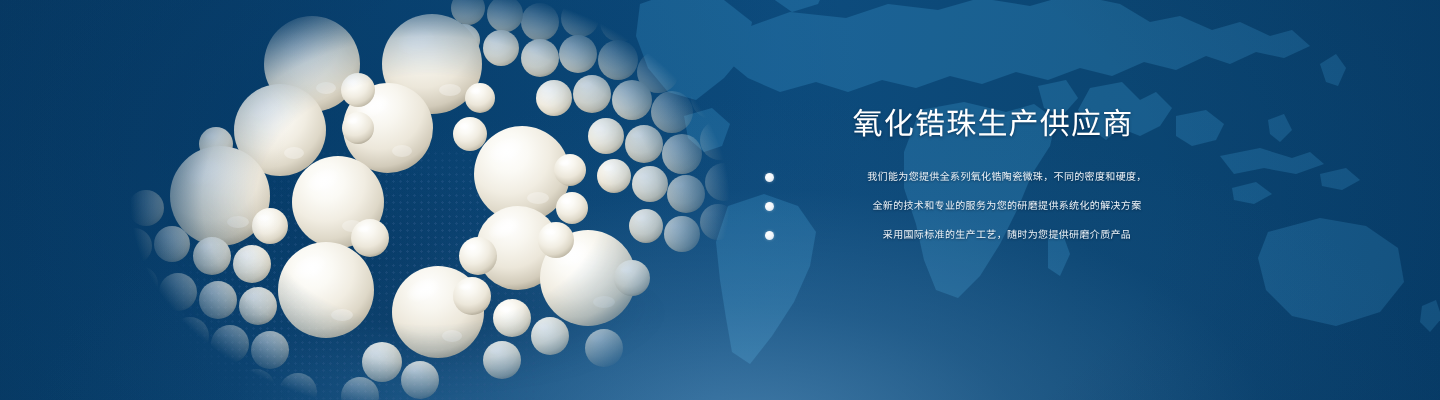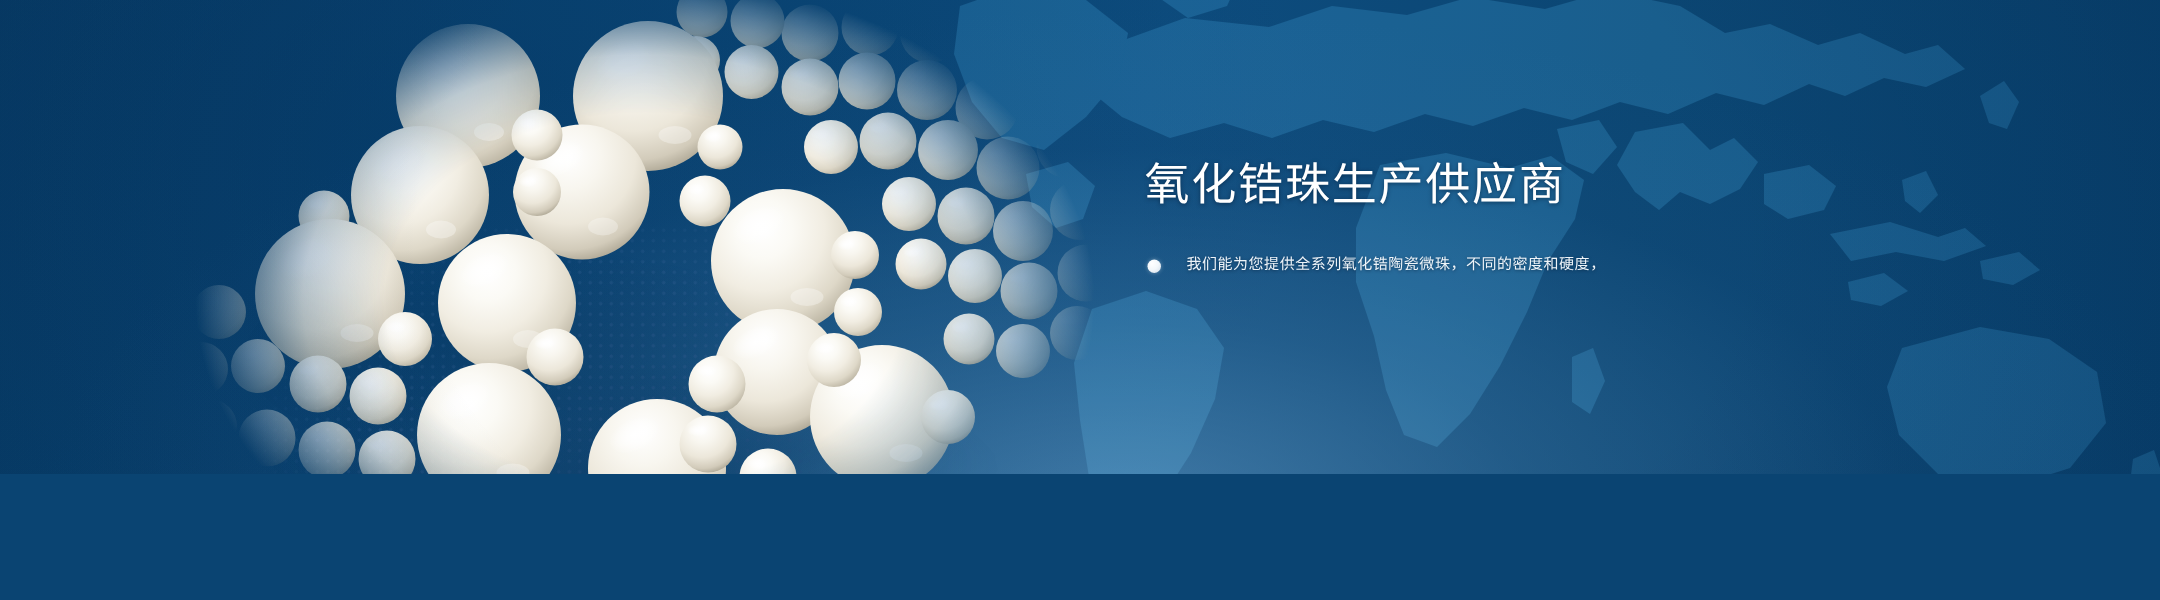--- a/index.html
+++ b/index.html
@@ -10,24 +10,25 @@
   }
   body {
     font-family: "Liberation Sans", "DejaVu Sans", sans-serif;
     -webkit-font-smoothing: antialiased;
   }
 
   
   .banner {
     position: relative;
     width: 1440px;
-    height: 316px;
+    height: 400px;
     overflow: hidden;
     background: #be185d;
     user-select: none;
+    text-align: center;
   }
 
   
   .bg-base {
     position: absolute;
     inset: 0;
     background:
       radial-gradient(ellipse 900px 420px at 52% 108%,
           rgba(96,150,192,0.62) 0%,
           rgba(70,124,168,0.38) 30%,
@@ -436,18 +437,26 @@
 
     <h1 class="headline">氧化锆珠生产供应商</h1>
 
     <ul class="bullets">
 
       <li class="bullet">
         <span class="bullet-dot"></span>
         <span class="bullet-text">我们能为您提供全系列氧化锆陶瓷微珠，不同的密度和硬度，</span>
       </li>
 
-
+      <li class="bullet">
+        <span class="bullet-dot"></span>
+        <span class="bullet-text">全新的技术和专业的服务为您的研磨提供系统化的解决方案</span>
+      </li>
+
+      <li class="bullet">
+        <span class="bullet-dot"></span>
+        <span class="bullet-text">采用国际标准的生产工艺，随时为您提供研磨介质产品</span>
+      </li>
 
     </ul>
   </div>
 
 </div>
 
 </body></html>

